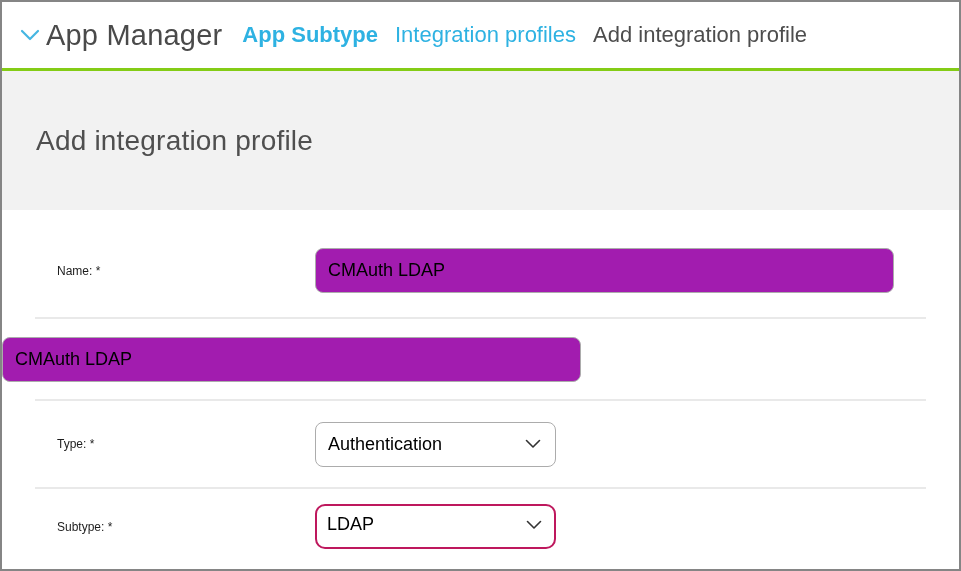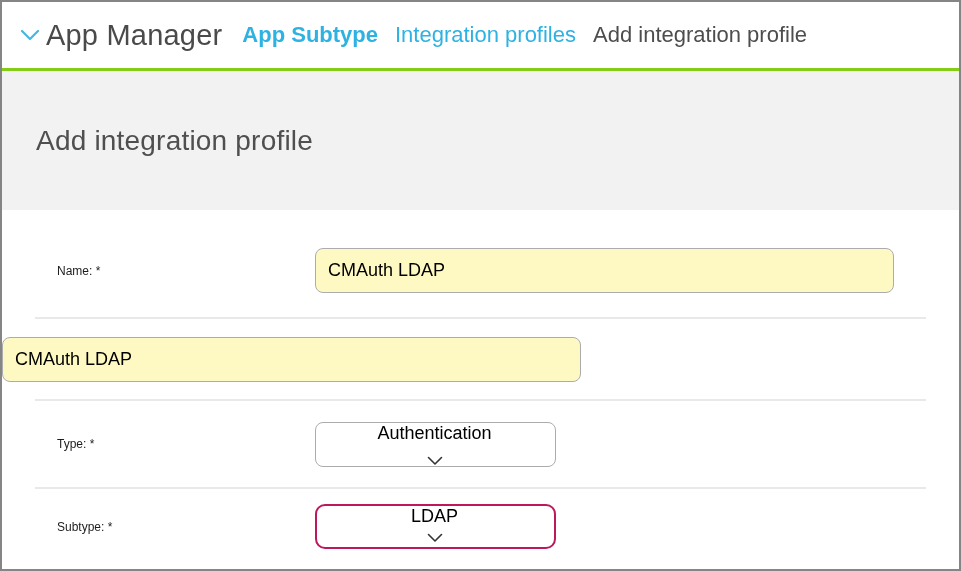--- a/index.html
+++ b/index.html
@@ -83,37 +83,36 @@
   }
   .text-input {
     width: 579px;
     height: 45px;
     border: 1px solid #acacac;
     border-radius: 8px;
     padding: 0 12px;
     font-family: "Liberation Sans", sans-serif;
     font-size: 18px;
     color: #000000;
-    background: #fef9c3;
+    background: #a21caf;
     outline: none;
   }
   .select-box {
     width: 241px;
     height: 45px;
     border: 1px solid #acacac;
     border-radius: 8px;
     background: #ffffff;
     display: flex;
     align-items: center;
     justify-content: space-between;
     padding: 0 14px 0 12px;
     font-size: 18px;
     color: #000000;
     cursor: pointer;
-    flex-direction: column;
   }
   .select-box.focused {
     border: 2px solid #be185d;
     border-radius: 10px;
     padding: 0 12px 4px 10px;
   }
   .select-caret { display: inline-flex; align-items: center; }
 </style>
 </head>
 <body>

